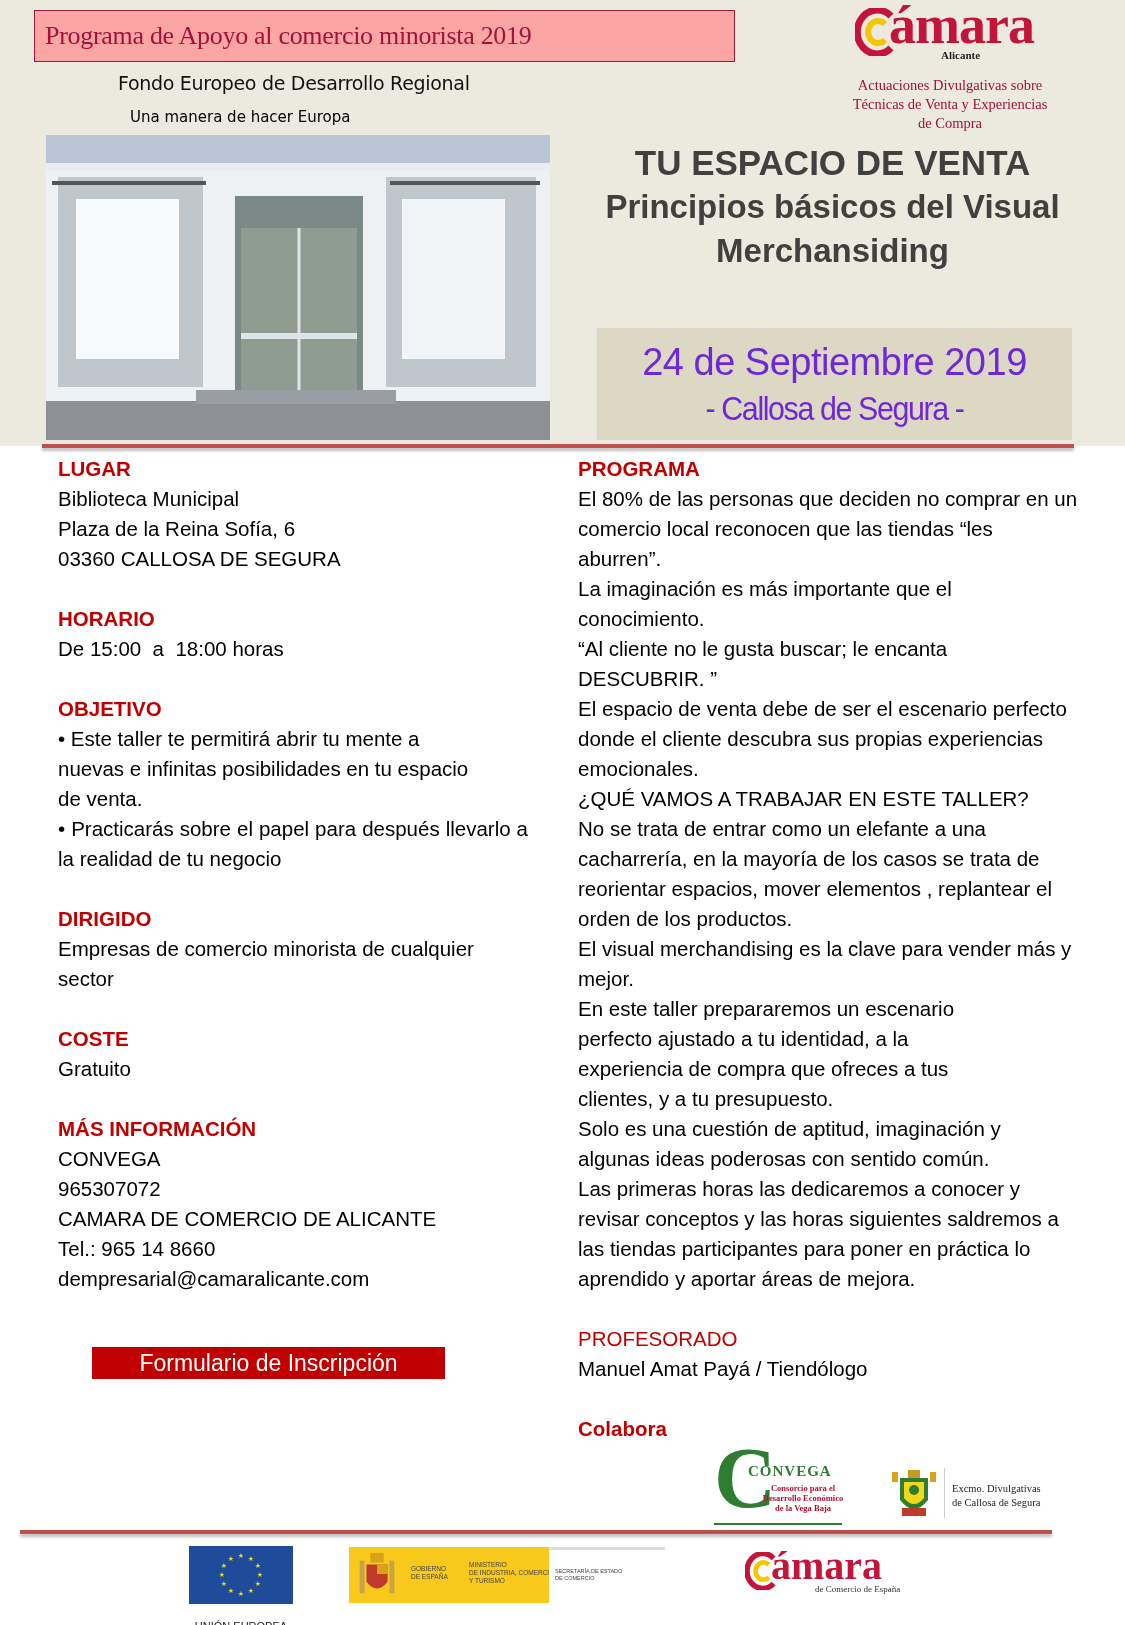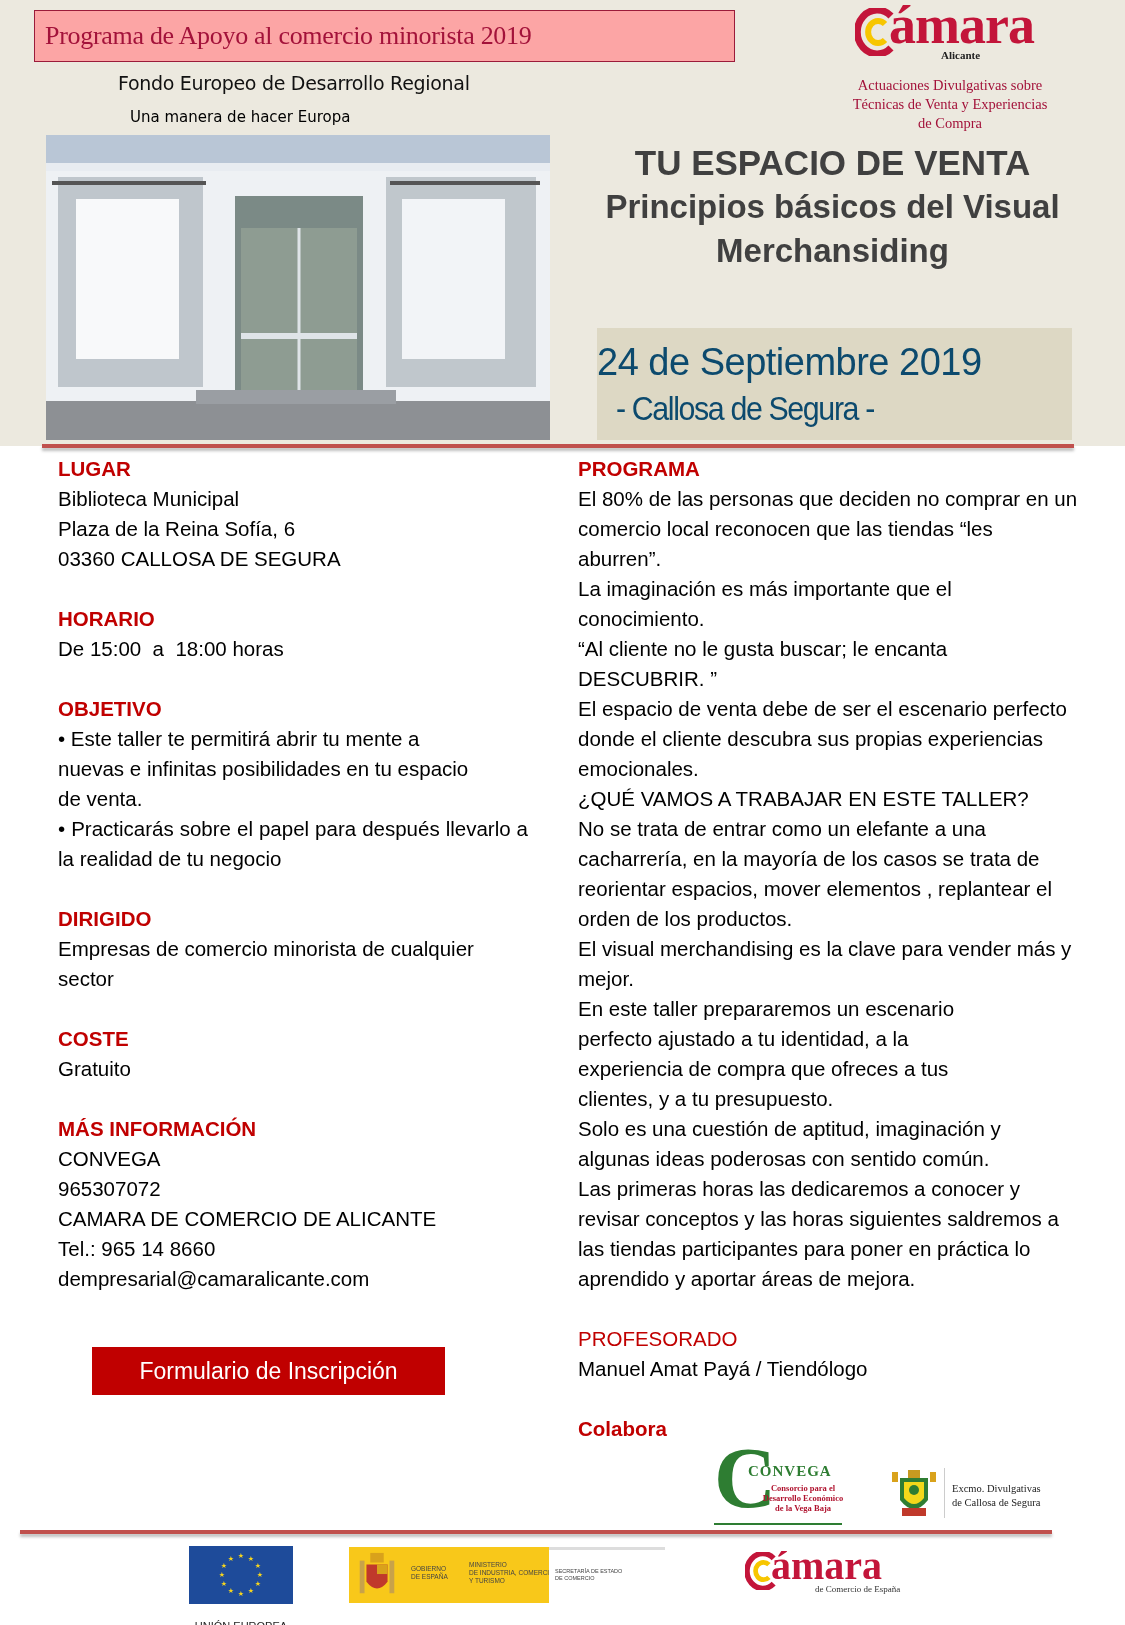--- a/index.html
+++ b/index.html
@@ -20,37 +20,37 @@
   .logo-camara .sub { position: absolute; left: 86px; top: 47px; font-family: "Liberation Serif", serif; font-weight: bold; font-size: 11px; color: #222; }
 
   .actuaciones { position: absolute; left: 800px; top: 76px; width: 300px; text-align: center; font-family: "Liberation Serif", serif; color: #a3123a; font-size: 14.5px; line-height: 19px; }
 
   .shop-photo { position: absolute; left: 46px; top: 135px; width: 504px; height: 305px; }
 
   .title-block { position: absolute; left: 570px; top: 140px; width: 525px; text-align: center; color: #404040; font-weight: bold; font-family: "Liberation Sans", sans-serif; }
   .title-block .l1 { font-size: 35px; line-height: 45px; }
   .title-block .l3 { font-size: 33px; line-height: 44px; }
 
-  .date-box { position: absolute; left: 597px; top: 328px; width: 475px; height: 112px; background: #ddd8c4; color: #0c4a6e; }
+  .date-box { position: absolute; left: 597px; top: 328px; width: 475px; height: 112px; background: #ddd8c4; text-align: center; color: #6d28d9; }
   .date-box .date { font-size: 38px; line-height: 50px; padding-top: 9px; letter-spacing: -0.5px; }
   .date-box .place { font-size: 33px; line-height: 44px; letter-spacing: -1.5px; transform: scaleX(0.92); }
 
   .rule { position: absolute; left: 42px; height: 4px; background: #c0504d; box-shadow: 0 3px 3px rgba(0,0,0,0.25); }
   .rule.top { top: 444px; width: 1032px; }
   .rule.bottom { top: 1530px; width: 1032px; left: 20px; }
 
   .col { position: absolute; font-family: "Liberation Sans", sans-serif; font-size: 20.5px; line-height: 30px; color: #000; }
   .col.left { left: 58px; top: 454px; width: 470px; }
   .col.right { left: 578px; top: 454px; width: 500px; }
   .h { color: #c00000; font-weight: bold; }
   .h.thin { font-weight: normal; }
   .gap { height: 30px; }
   .justify { text-align: justify; text-align-last: left; }
 
-  .reg-btn { position: absolute; left: 92px; top: 1347px; width: 353px; height: 48px; background: #c00000; color: #fff; font-size: 23px; display: flex; align-items: center; justify-content: center; border: none; font-family: "Liberation Sans", sans-serif; cursor: pointer; }
+  .reg-btn { position: absolute; left: 92px; top: 1347px; width: 353px; height: 32px; background: #c00000; color: #fff; font-size: 23px; display: flex; align-items: center; justify-content: center; border: none; font-family: "Liberation Sans", sans-serif; cursor: pointer; }
 
   .convega { position: absolute; left: 714px; top: 1445px; width: 128px; height: 80px; }
   .convega .bigC { position: absolute; left: 0; top: -10px; font-family: "Liberation Serif", serif; font-size: 86px; font-weight: bold; color: #2e7d32; line-height: 86px; }
   .convega .word { position: absolute; left: 34px; top: 18px; font-family: "Liberation Serif", serif; font-size: 15px; font-weight: bold; color: #2e7d32; letter-spacing: 1px; }
   .convega .desc { position: absolute; left: 42px; top: 38px; width: 94px; text-align: center; font-family: "Liberation Serif", serif; font-size: 8.5px; line-height: 10px; color: #b0122e; font-weight: bold; }
   .convega .bar { position: absolute; left: 0; bottom: 0; width: 128px; height: 2px; background: #2e7d32; }
 
   .ayto { position: absolute; left: 890px; top: 1468px; width: 170px; height: 54px; }
   .ayto .crest { position: absolute; left: 0; top: 0; width: 48px; height: 52px; }
   .ayto .sep { position: absolute; left: 54px; top: 0; width: 1px; height: 50px; background: #ccc; }

